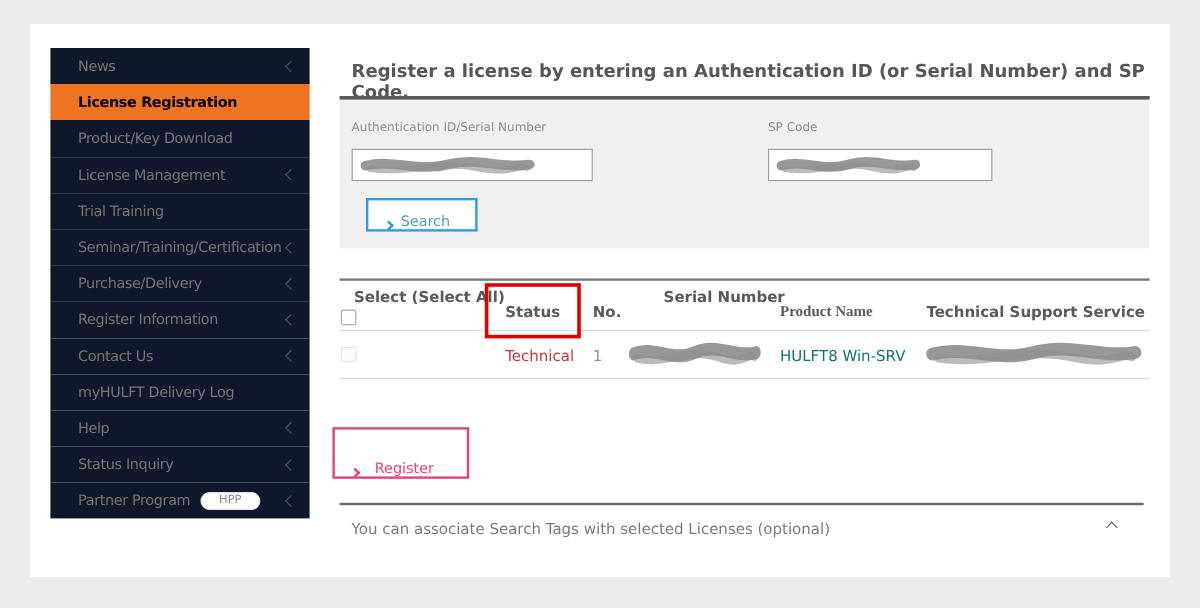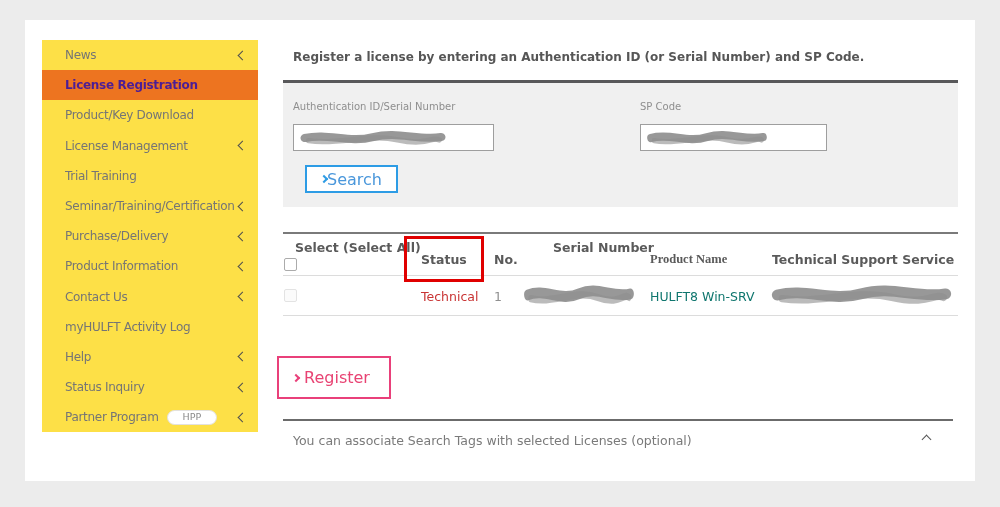--- a/index.html
+++ b/index.html
@@ -11,59 +11,59 @@
   }
   .card {
     position:absolute; left:25px; top:20px; width:950px; height:461px;
     background:#FFFFFF;
   }
 
   
   .sidebar { position:absolute; left:17px; top:20px; width:216px; }
   .side-item {
     height:30.2px; display:flex; align-items:center;
-    padding:0 12px 0 23px; background:#fde047;
+    padding:0 12px 0 23px; background:#0f172a;
     color:#757575; font-size:12px; letter-spacing:-0.3px;
     white-space:nowrap; cursor:pointer;
   }
-  .side-item.active { background:#ED7420; color:#4c1d95; font-weight:bold; }
+  .side-item.active { background:#ED7420; color:#000000; font-weight:bold; }
   .side-label { overflow:hidden; }
   .chev { display:inline-block; width:7px; height:7px; border:0 solid #4F4F4F; flex:0 0 auto; }
   .chev-left  { border-width:0 0 1.6px 1.6px; transform:rotate(45deg); margin-left:auto; }
   .chev-up    { border-width:1.6px 0 0 1.6px; transform:rotate(45deg); border-color:#555; }
   .badge-hpp {
     margin-left:8px; background:#FFFFFF; border:1px solid #E3E1DE;
     border-radius:8px; color:#8A8A8A; font-size:9.5px; letter-spacing:0;
     padding:1.5px 15px; line-height:1.1;
   }
 
   
   .page-title {
     position:absolute; left:268px; top:30px; width:675px;
-    font-size:12px; font-weight:bold; color:#565656;
+    font-size:15px; font-weight:bold; color:#565656;
   }
   .panel {
     position:absolute; left:258px; top:60px; width:675px; height:127px;
     background:#F0F0F0; border-top:3px solid #58585A;
   }
   .field-label { position:absolute; font-size:10px; color:#8E8E8E; }
   .lbl-auth { left:10px; top:18px; }
   .lbl-sp   { left:357px; top:18px; }
   .tbox {
     position:absolute; top:41px; height:27px; background:#FFFFFF;
     border:1px solid #9E9E9E;
   }
   .tbox-auth { left:10px;  width:201px; }
   .tbox-sp   { left:357px; width:187px; }
   .scribble { position:absolute; }
   .scribble svg { display:block; width:100%; height:100%; }
 
   .btn {
-    position:absolute; background:#FFFFFF; display:flex; align-items:center;
-    font-size:16px; cursor:pointer;
+    position:absolute; background:#FFFFFF; display:flex; align-items:flex-end;
+    font-size:12px; cursor:pointer;
   }
   .btn .chev-right { width:6px; height:6px; border-style:solid; transform:rotate(45deg); margin-left:14px; }
   .btn .btn-label { flex:1; text-align:center; padding-right:14px; }
   .btn-search {
     left:22px; top:82px; width:93px; height:28px;
     border:2px solid #2D9CE5; color:#4A97DB;
   }
   .btn-search .chev-right { border-width:2px 2px 0 0; border-color:#2D9CE5; }
   .btn-register {
     left:252px; top:336px; width:114px; height:43px;
@@ -133,29 +133,29 @@
     </div>
     <div class="side-item">
       <span class="side-label">Seminar/Training/Certification</span>
       <span class="chev chev-left"></span>
     </div>
     <div class="side-item">
       <span class="side-label">Purchase/Delivery</span>
       <span class="chev chev-left"></span>
     </div>
     <div class="side-item">
-      <span class="side-label">Product Information</span>
+      <span class="side-label">Register Information</span>
       <span class="chev chev-left"></span>
     </div>
     <div class="side-item">
       <span class="side-label">Contact Us</span>
       <span class="chev chev-left"></span>
     </div>
     <div class="side-item">
-      <span class="side-label">myHULFT Activity Log</span>
+      <span class="side-label">myHULFT Delivery Log</span>
     </div>
     <div class="side-item">
       <span class="side-label">Help</span>
       <span class="chev chev-left"></span>
     </div>
     <div class="side-item">
       <span class="side-label">Status Inquiry</span>
       <span class="chev chev-left"></span>
     </div>
     <div class="side-item">

